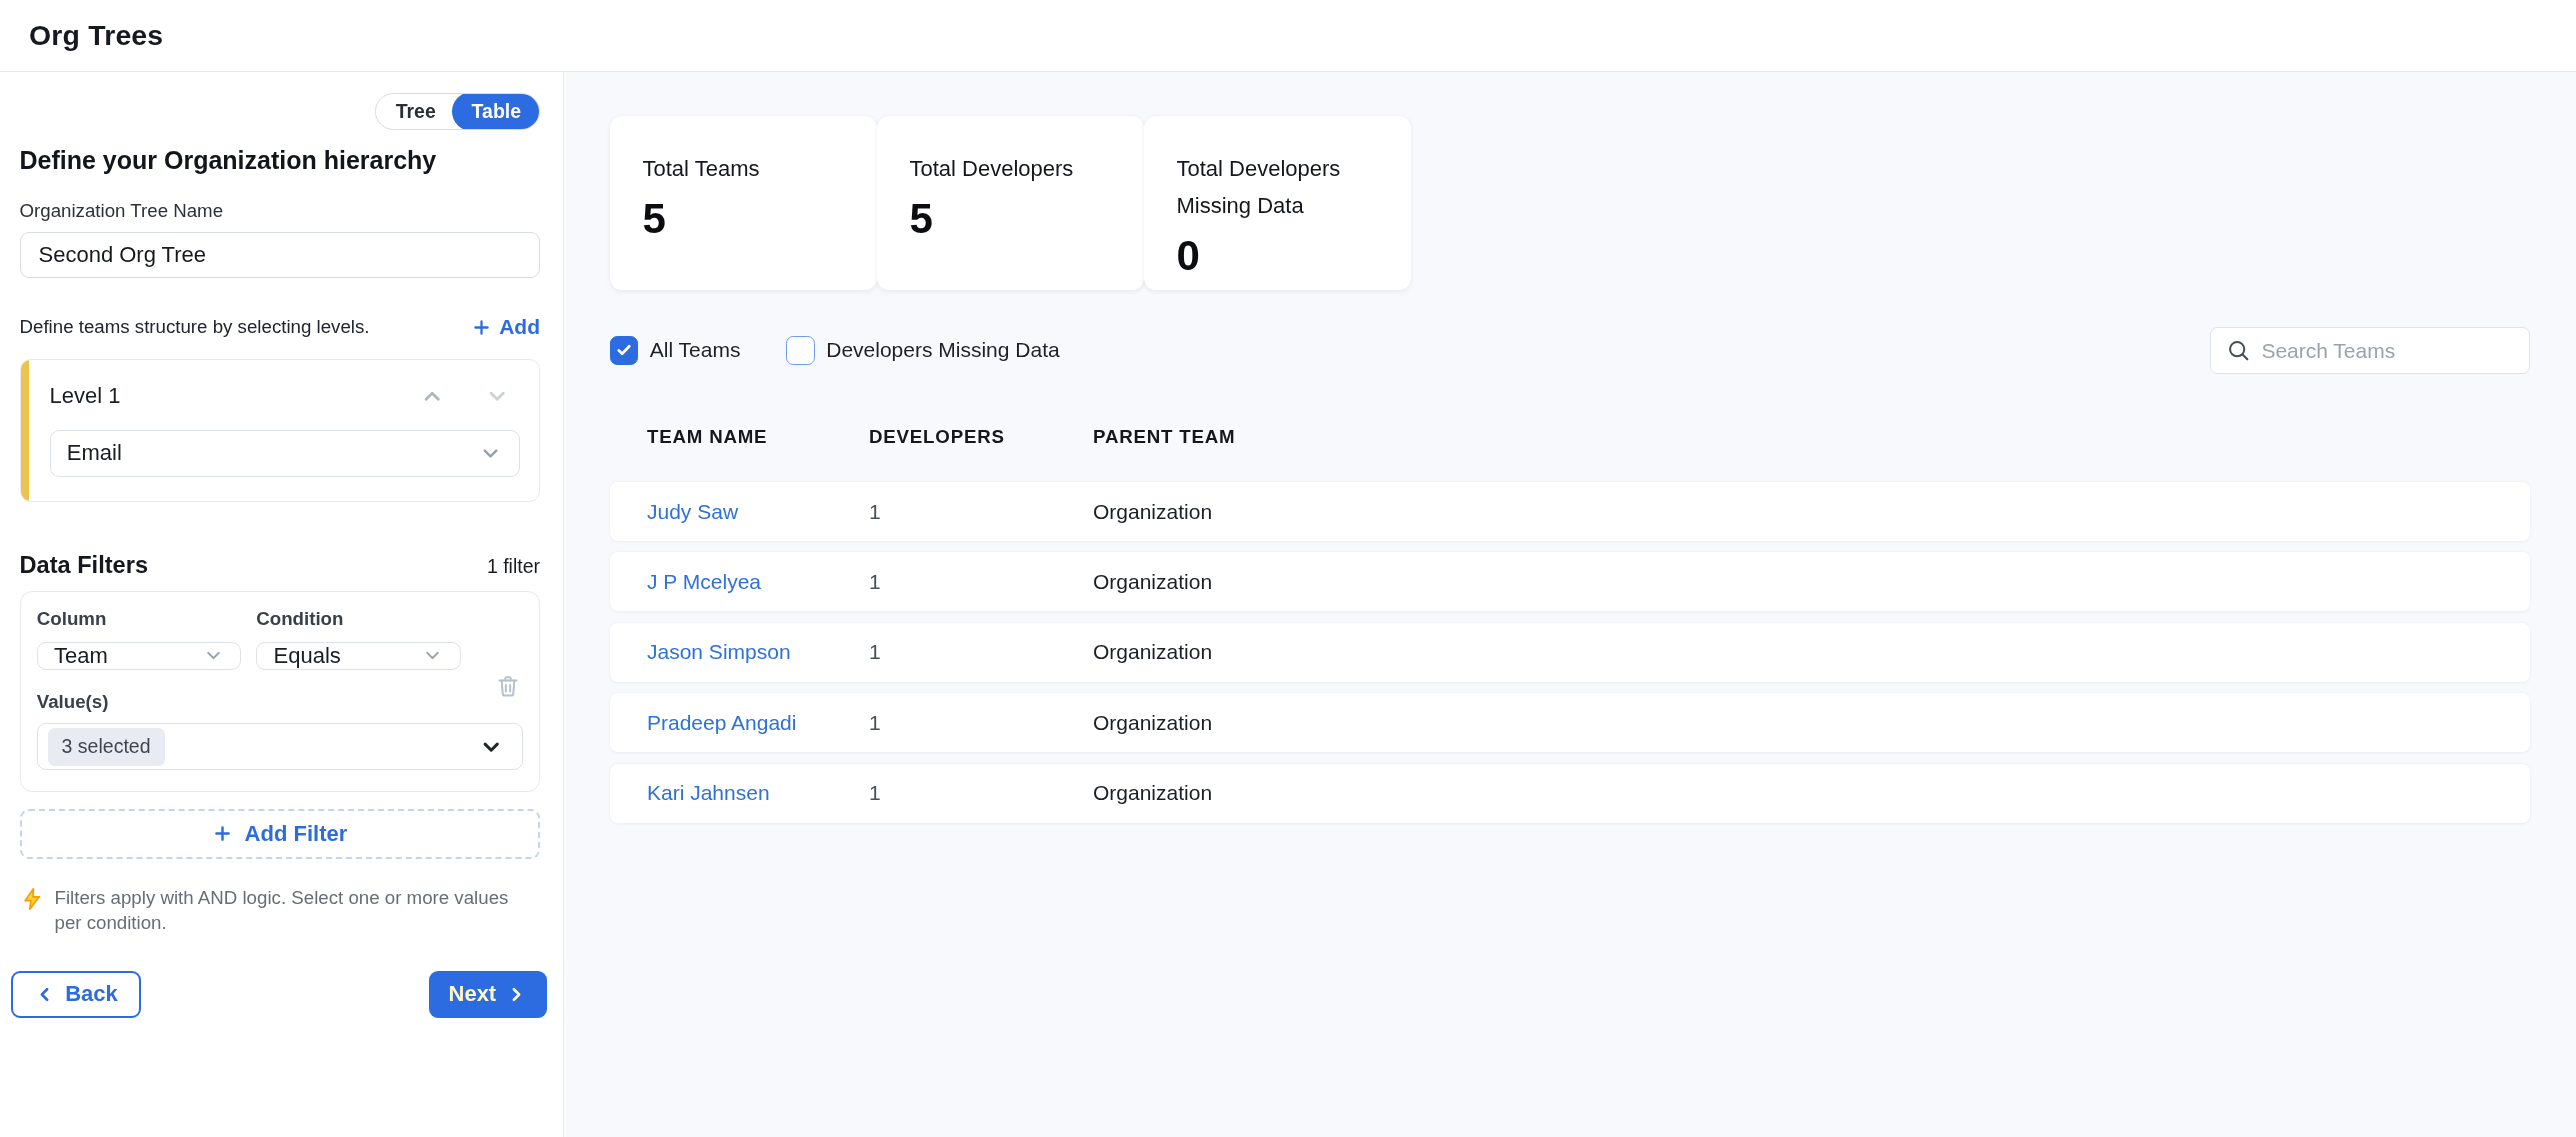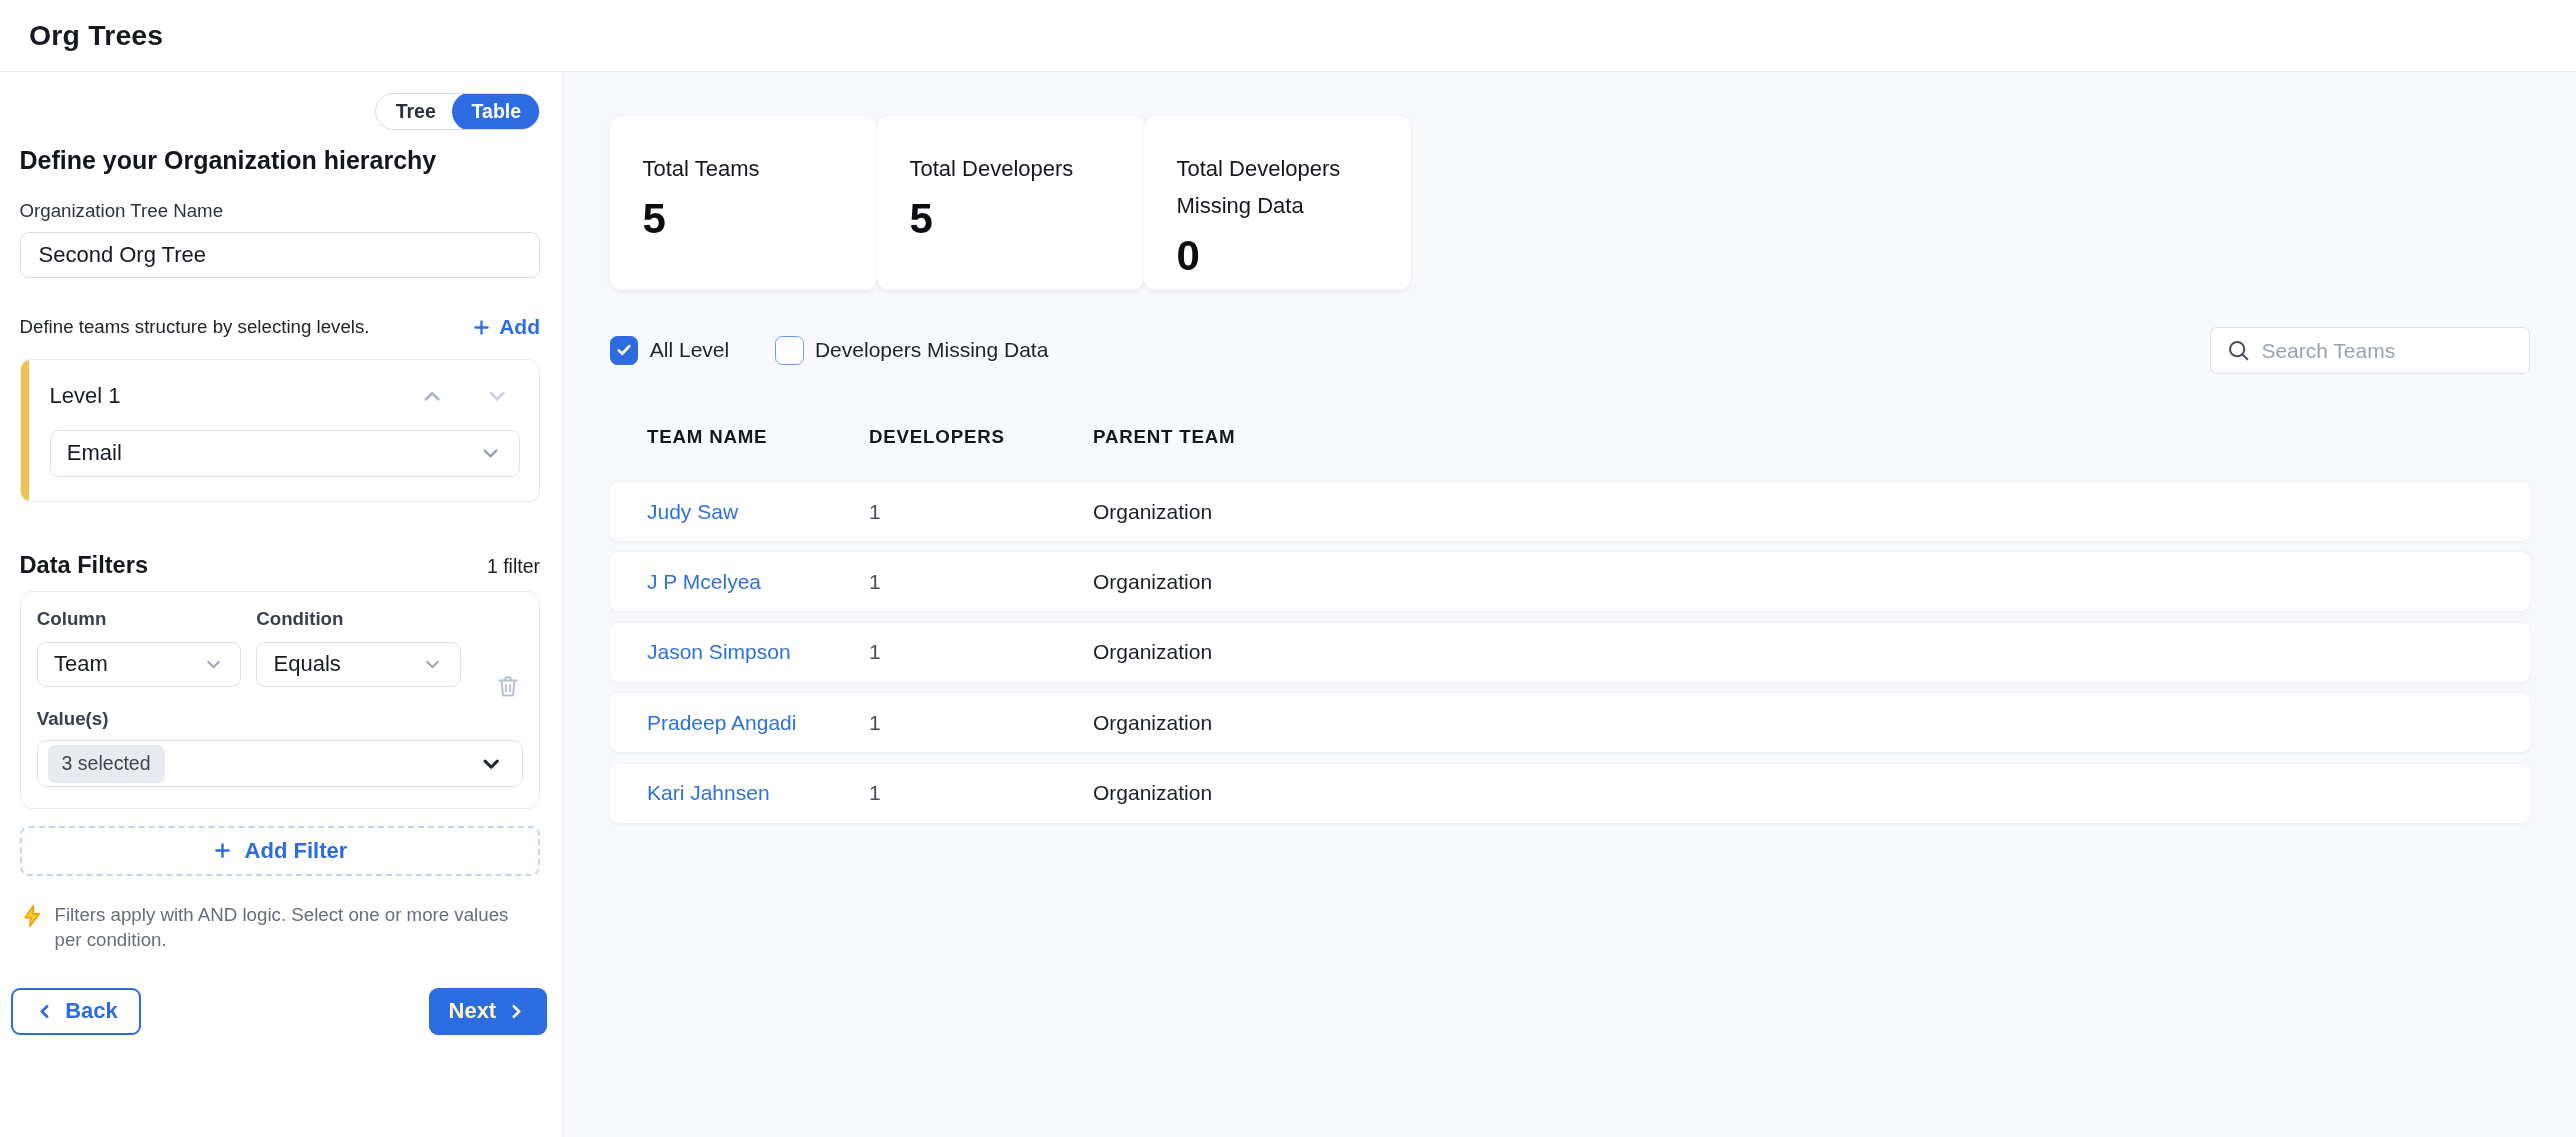--- a/index.html
+++ b/index.html
@@ -85,21 +85,21 @@
   .filters-head { margin-top: 50px; display: flex; align-items: baseline; justify-content: space-between; }
   .filters-title { font-size: 23.6px; font-weight: 700; color: #14171d; }
   .filters-count { font-size: 19.5px; color: #191c22; }
 
   .filter-card {
     margin-top: 11.4px; border: 1.6px solid #e7e9ef; border-radius: 12.2px; background: #fff;
     padding: 16.3px 16.3px 21px 16.3px; position: relative;
   }
   .filter-grid { display: grid; grid-template-columns: 1fr 1fr; column-gap: 15px; margin-right: 62px; }
   .fg-label { font-size: 18.7px; font-weight: 700; color: #3a404b; margin-bottom: 8.1px; }
-  .filter-card .select-box.small { margin-top: 12px; height: 45px; align-items: center; }
+  .filter-card .select-box.small { margin-top: 12px; height: 28px; align-items: center; }
   .trash-btn { position: absolute; right: 18px; top: 81px; color: #b7c0ce; }
 
   .values-label { margin-top: 21px; font-size: 18.7px; font-weight: 700; color: #3a404b; }
   .multiselect {
     margin-top: 10.6px; height: 47px; border: 1.6px solid #dde1e8; border-radius: 9px;
     display: flex; align-items: center; justify-content: space-between;
     padding: 0 18px 0 9.8px; background: #fff; cursor: pointer;
   }
   .chip { background: #e9ebf2; border-radius: 6.5px; padding: 7.3px 14px; font-size: 19.5px; color: #3f4550; }
   .ms-chev { color: #20252e; }
@@ -344,21 +344,21 @@
 
     <div class="controls-row">
       <div class="check-group">
         <span class="checkbox checked">
           <span>
             <svg width="18" height="18" viewBox="0 0 24 24" fill="none" stroke="#ffffff" stroke-width="3.6" stroke-linecap="round" stroke-linejoin="round">
                 <path d="M5 12.5l4.5 4.5L19 7"></path>
               </svg>
           </span>
         </span>
-        <span class="check-label">All Level</span>
+        <span class="check-label">All Teams</span>
       </div>
       <div class="check-group">
         <span class="checkbox">
           <span>
             <svg width="18" height="18" viewBox="0 0 24 24" fill="none" stroke="#ffffff" stroke-width="3.6" stroke-linecap="round" stroke-linejoin="round">
                 <path d="M5 12.5l4.5 4.5L19 7"></path>
               </svg>
           </span>
         </span>
         <span class="check-label">Developers Missing Data</span>

